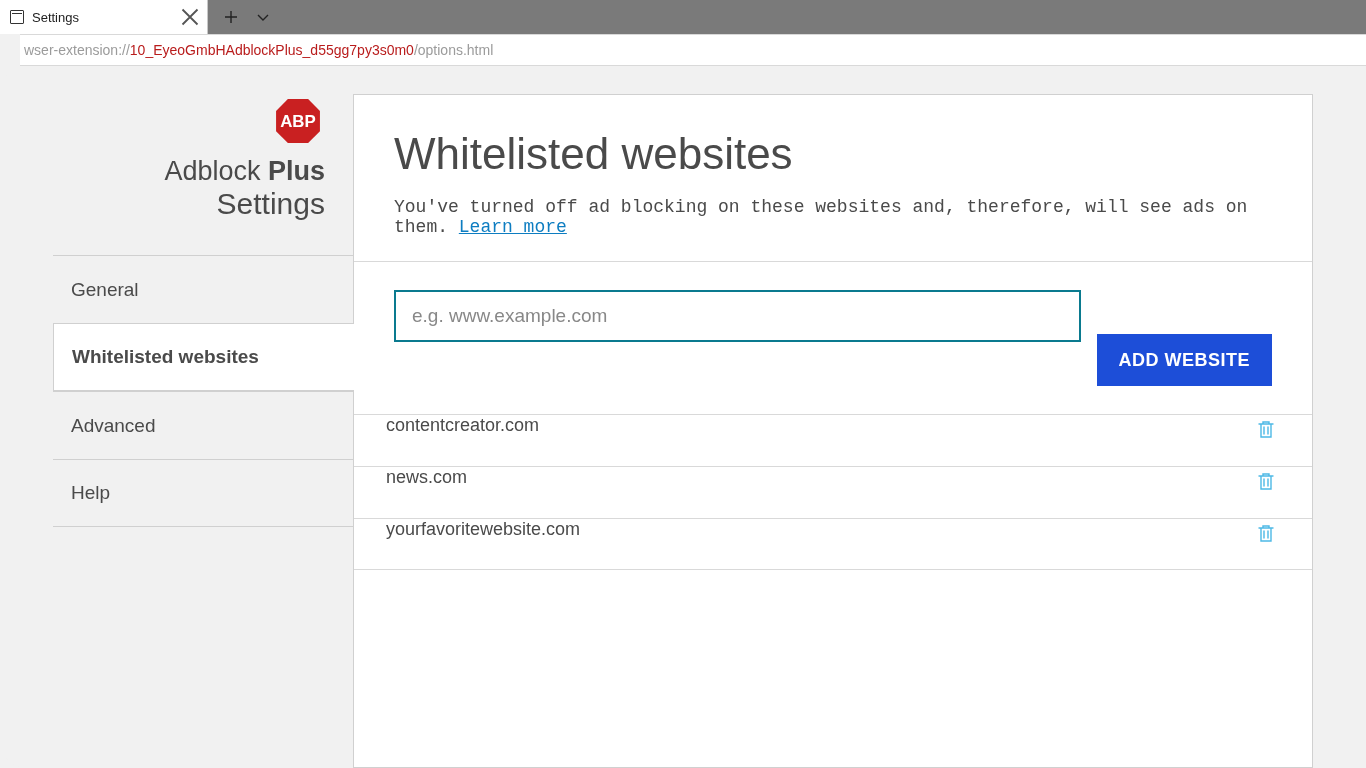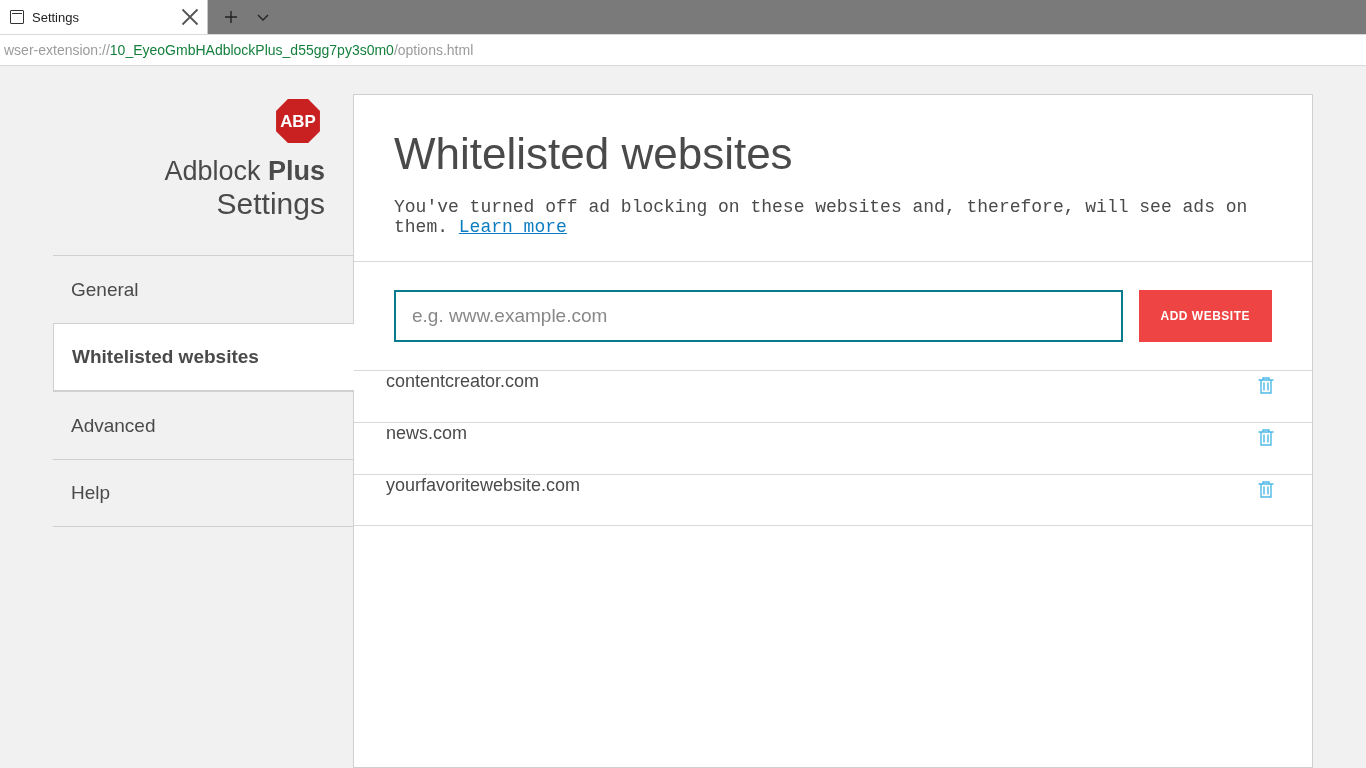--- a/index.html
+++ b/index.html
@@ -64,22 +64,23 @@
   .address-bar {
     height: 32px;
     background: #ffffff;
     border-top: 1px solid #d9d9d9;
     border-bottom: 1px solid #d9d9d9;
     display: flex;
     align-items: center;
     padding: 0 4px;
     font-size: 14px;
     color: #9b9b9b;
-  }
-  .address-bar .url-dark { color: #15803d; }
+    margin-left: 20px;
+  }
+  .address-bar .url-dark { color: #b91c1c; }
 
   
   .page {
     background: #f1f1f1;
     width: 100%;
     height: calc(768px - 66px);
     padding-top: 28px;
     display: flex;
     justify-content: center;
     border-radius: 27px;
@@ -178,27 +179,28 @@
     border: 2px solid #0a7a8f;
     padding: 0 16px;
     font-size: 19px;
     color: #333;
     background: #fff;
   }
   .add-input::placeholder { color: #888; }
   .add-button {
     height: 52px;
     padding: 0 22px;
-    background: #ef4444;
+    background: #1d4ed8;
     color: #ffffff;
-    font-size: 12px;
+    font-size: 18px;
     font-weight: 700;
     letter-spacing: 0.5px;
     border: none;
     cursor: pointer;
+    margin-top: 44px;
   }
 
   .site-list { }
   .site-row {
     height: 52px;
     display: flex;
     padding: 0 32px;
     border-top: 1px solid #d9d9d9;
     font-size: 18px;
     color: #4a4a4a;

